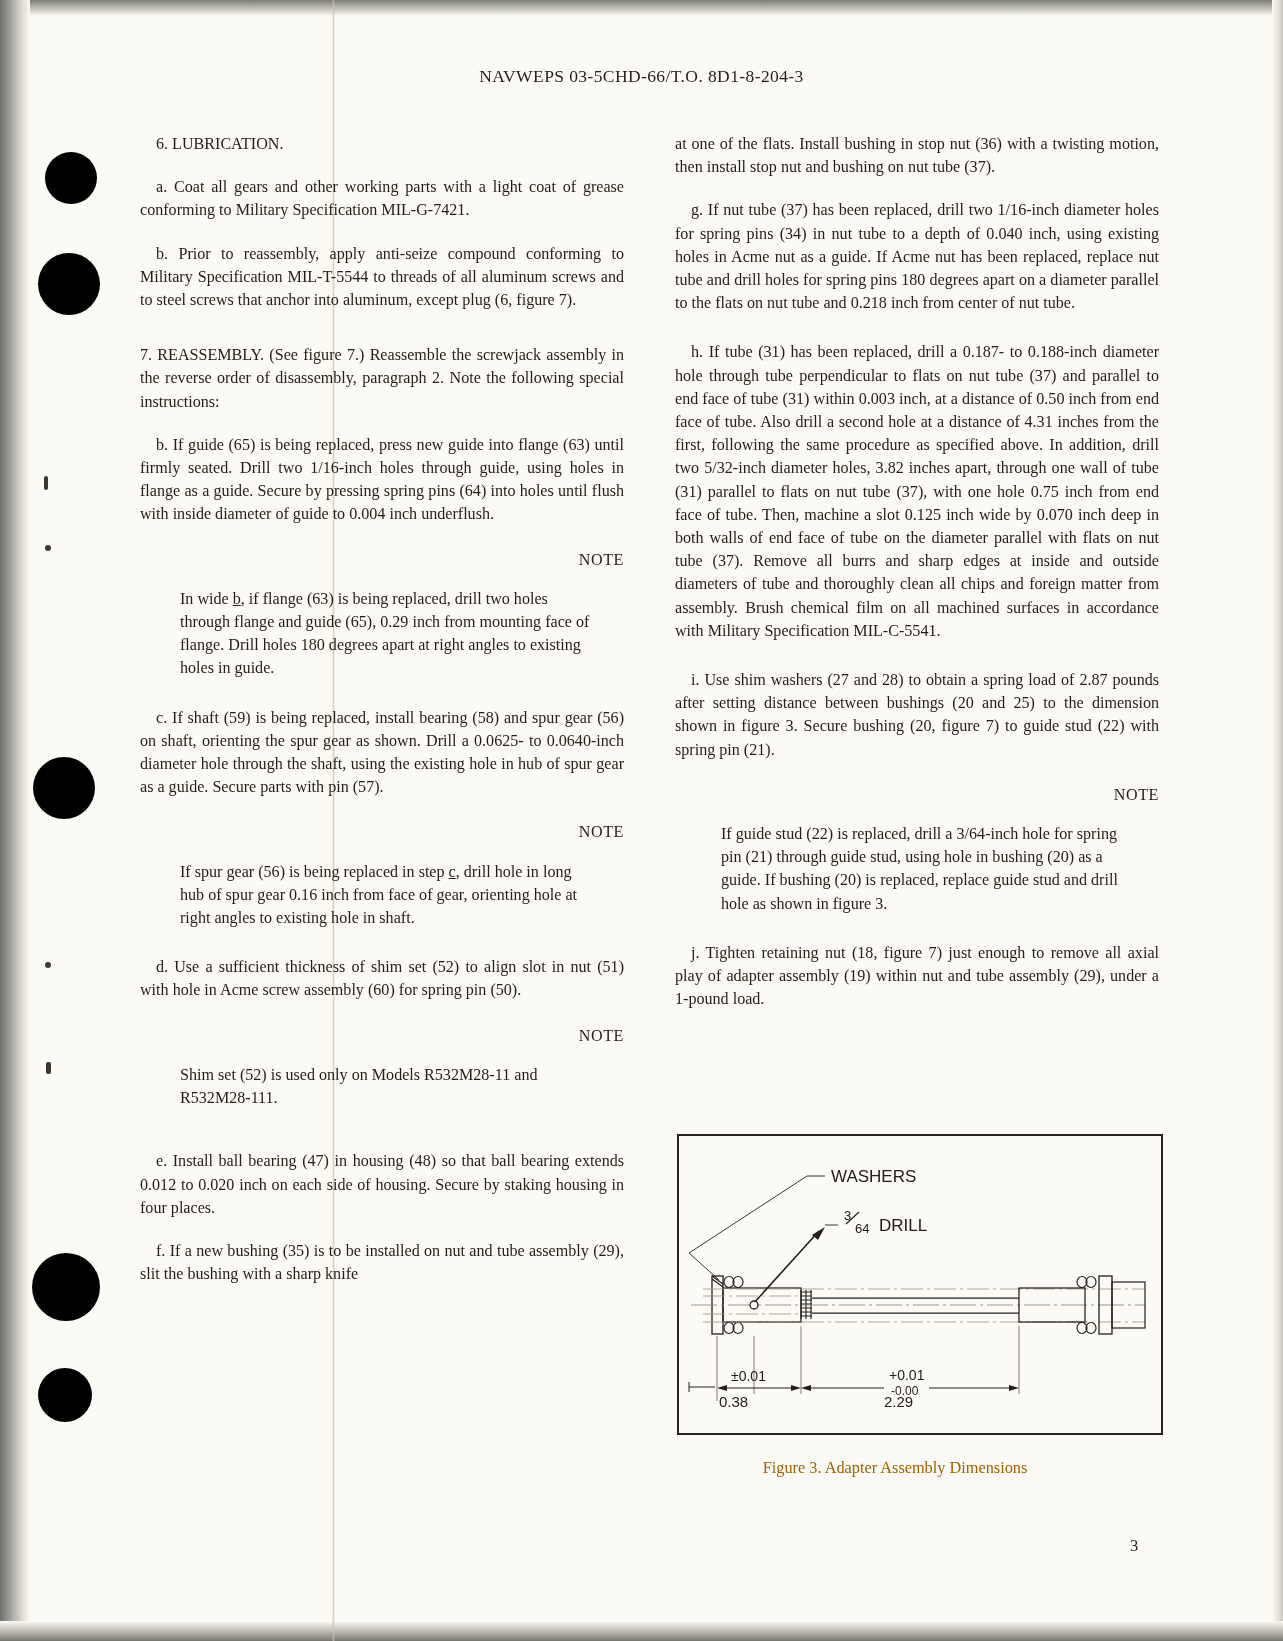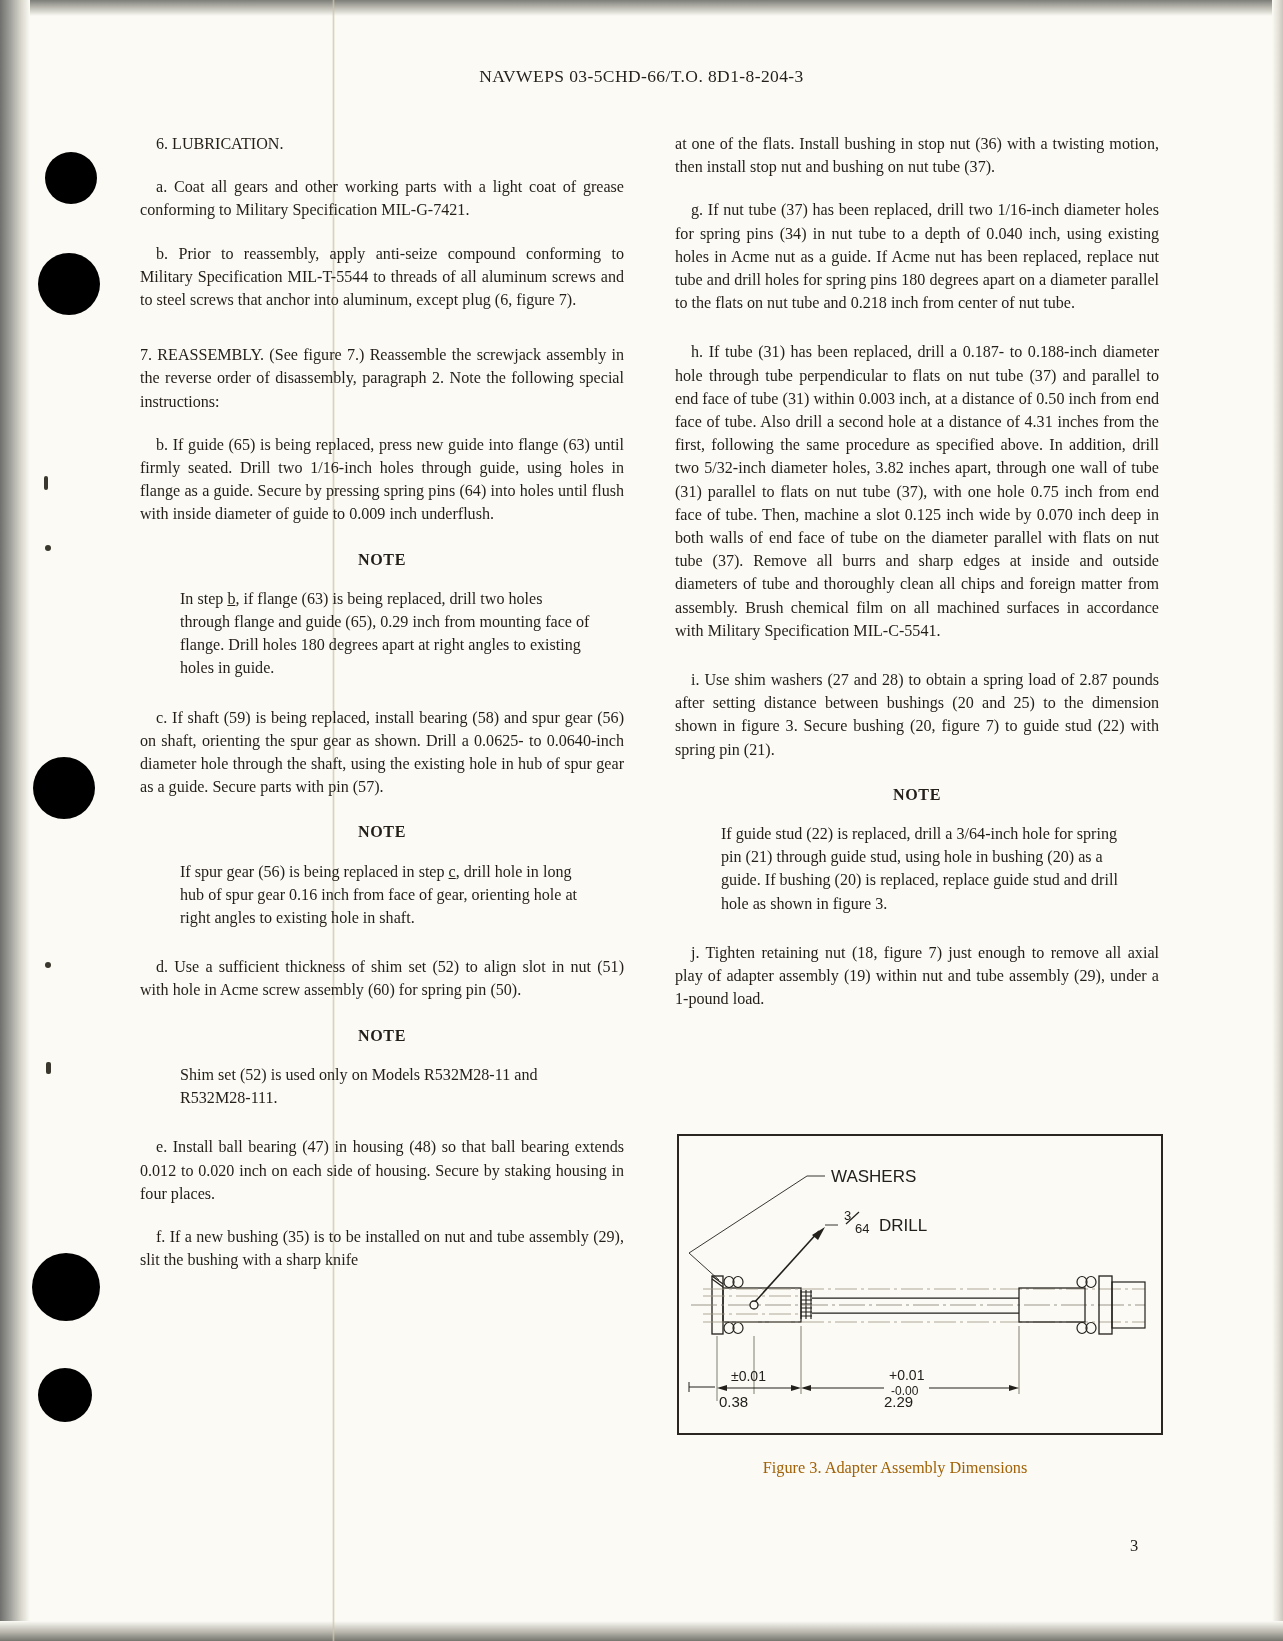--- a/index.html
+++ b/index.html
@@ -39,21 +39,21 @@
     position:absolute;top:132px;width:484px;
     color:#231e18;font-size:16.1px;line-height:23.2px;
     text-align:justify;
   }
   .col.left{left:140px;}
   .col.right{left:675px;}
   p{margin:0 0 20px 0;}
   p.tight{margin-bottom:0;}
   .indent{text-indent:16px;font-family:Liberation Serif, serif;}
   .hang{text-indent:0;}
-  .note-title{text-align:center;margin:22px 0 16px 0;letter-spacing:.6px;font-weight:bold;}
+  .note-title{text-align:right;margin:22px 0 16px 0;letter-spacing:.6px;}
   .note-body{margin:0 0 20px 0;padding:0 34px 0 40px;text-align:left;}
   .note-body.r{padding:0 40px 0 46px;}
   u.ul{text-decoration:underline;}
 
   .figbox{
     position:absolute;left:677px;top:1134px;width:482px;height:297px;
     border:2px solid #2a2520;background:#fbfaf4;
   }
   .figcap{
     position:absolute;left:652px;top:1458px;width:486px;text-align:center;
@@ -96,36 +96,36 @@
 
       <p class="indent">a. Coat all gears and other working parts with a light coat of grease conforming to Military Specification MIL-G-7421.</p>
 
       <p class="indent">b. Prior to reassembly, apply anti-seize compound conforming to Military Specification MIL-T-5544 to threads of all aluminum screws and to steel screws that anchor into aluminum, except plug (6, figure 7).</p>
 
       <p style="height:12px;margin:0;"></p>
 
       <p class="hang">7. REASSEMBLY.  (See figure 7.) Reassemble the screwjack assembly in the reverse order of disassembly, paragraph 2. Note the following special instructions:</p>
 
 
-      <p class="indent">b. If guide (65) is being replaced, press new guide into flange (63) until firmly seated. Drill two 1/16-inch holes through guide, using holes in flange as a guide. Secure by pressing spring pins (64) into holes until flush with inside diameter of guide to 0.009 inch underflush.</p>
-
-      <p class="note-title">NOTE</p>
-      <p class="note-body"><span>In step </span><u class="ul">b</u><span>, if flange (63) is being replaced, drill two holes through flange and guide (65), 0.29 inch from mounting face of flange. Drill holes 180 degrees apart at right angles to existing holes in guide.</span></p>
+      <p class="indent">b. If guide (65) is being replaced, press new guide into flange (63) until firmly seated. Drill two 1/16-inch holes through guide, using holes in flange as a guide. Secure by pressing spring pins (64) into holes until flush with inside diameter of guide to 0.004 inch underflush.</p>
+
+      <p class="note-title">NOTE</p>
+      <p class="note-body"><span>In wide </span><u class="ul">b</u><span>, if flange (63) is being replaced, drill two holes through flange and guide (65), 0.29 inch from mounting face of flange. Drill holes 180 degrees apart at right angles to existing holes in guide.</span></p>
 
       <p class="indent" style="margin-top:26px;">c. If shaft (59) is being replaced, install bearing (58) and spur gear (56) on shaft, orienting the spur gear as shown. Drill a 0.0625- to 0.0640-inch diameter hole through the shaft, using the existing hole in hub of spur gear as a guide. Secure parts with pin (57).</p>
 
       <p class="note-title">NOTE</p>
       <p class="note-body"><span>If spur gear (56) is being replaced in step </span><u class="ul">c</u><span>, drill hole in long hub of spur gear 0.16 inch from face of gear, orienting hole at right angles to existing hole in shaft.</span></p>
 
       <p class="indent" style="margin-top:26px;">d. Use a sufficient thickness of shim set (52) to align slot in nut (51) with hole in Acme screw assembly (60) for spring pin (50).</p>
 
       <p class="note-title">NOTE</p>
       <p class="note-body">Shim set (52) is used only on Models R532M28-11 and R532M28-111.</p>
 
-      <p class="indent" style="margin-top:26px;">e. Install ball bearing (47) in housing (48) so that ball bearing extends 0.012 to 0.020 inch on each side of housing. Secure by staking housing in four places.</p>
+      <p class="indent" style="margin-top:40px;">e. Install ball bearing (47) in housing (48) so that ball bearing extends 0.012 to 0.020 inch on each side of housing. Secure by staking housing in four places.</p>
 
       <p class="indent tight">f. If a new bushing (35) is to be installed on nut and tube assembly (29), slit the bushing with a sharp knife</p>
     </div>
 
     <div class="col right">
 
       <p class="hang">at one of the flats. Install bushing in stop nut (36) with a twisting motion, then install stop nut and bushing on nut tube (37).</p>
 
       <p class="indent">g. If nut tube (37) has been replaced, drill two 1/16-inch diameter holes for spring pins (34) in nut tube to a depth of 0.040 inch, using existing holes in Acme nut as a guide. If Acme nut has been replaced, replace nut tube and drill holes for spring pins 180 degrees apart on a diameter parallel to the flats on nut tube and 0.218 inch from center of nut tube.</p>
 

